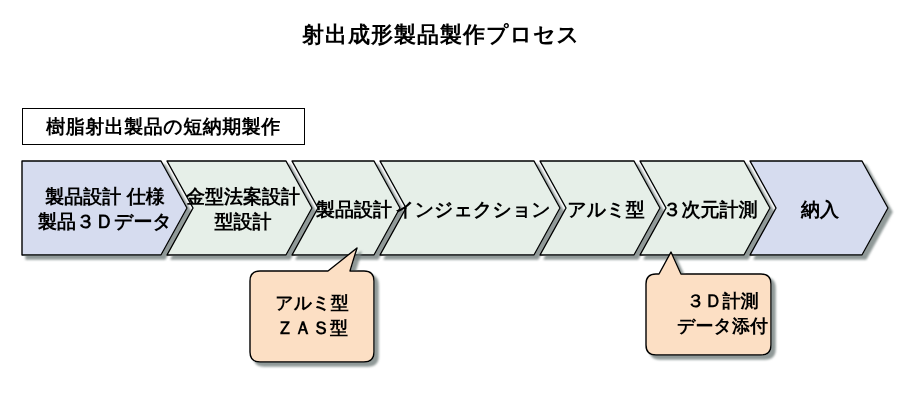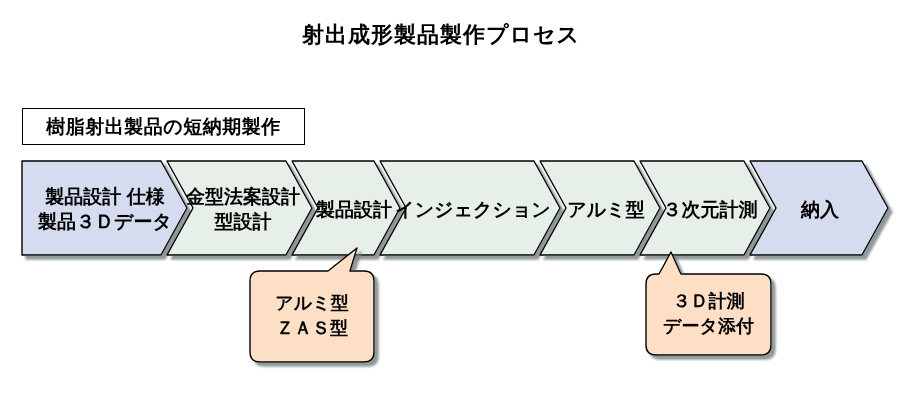--- a/index.html
+++ b/index.html
@@ -84,18 +84,18 @@
     <span></span>
   </div>
   <div class="step-label" style="left:768px;width:104px">
     <span>納入</span>
   </div>
 
   <div class="callout-label" style="left:250px;top:272px;width:124px;height:88px">
     <span>アルミ型</span>
     <span>ＺＡＳ型</span>
   </div>
-  <div class="callout-label" style="left:646px;top:274px;width:125px;height:80px">
+  <div class="callout-label" style="left:660px;top:274px;width:125px;height:80px">
     <span>３Ｄ計測</span>
     <span>データ添付</span>
   </div>
 
 </div>
 
 </body></html>

